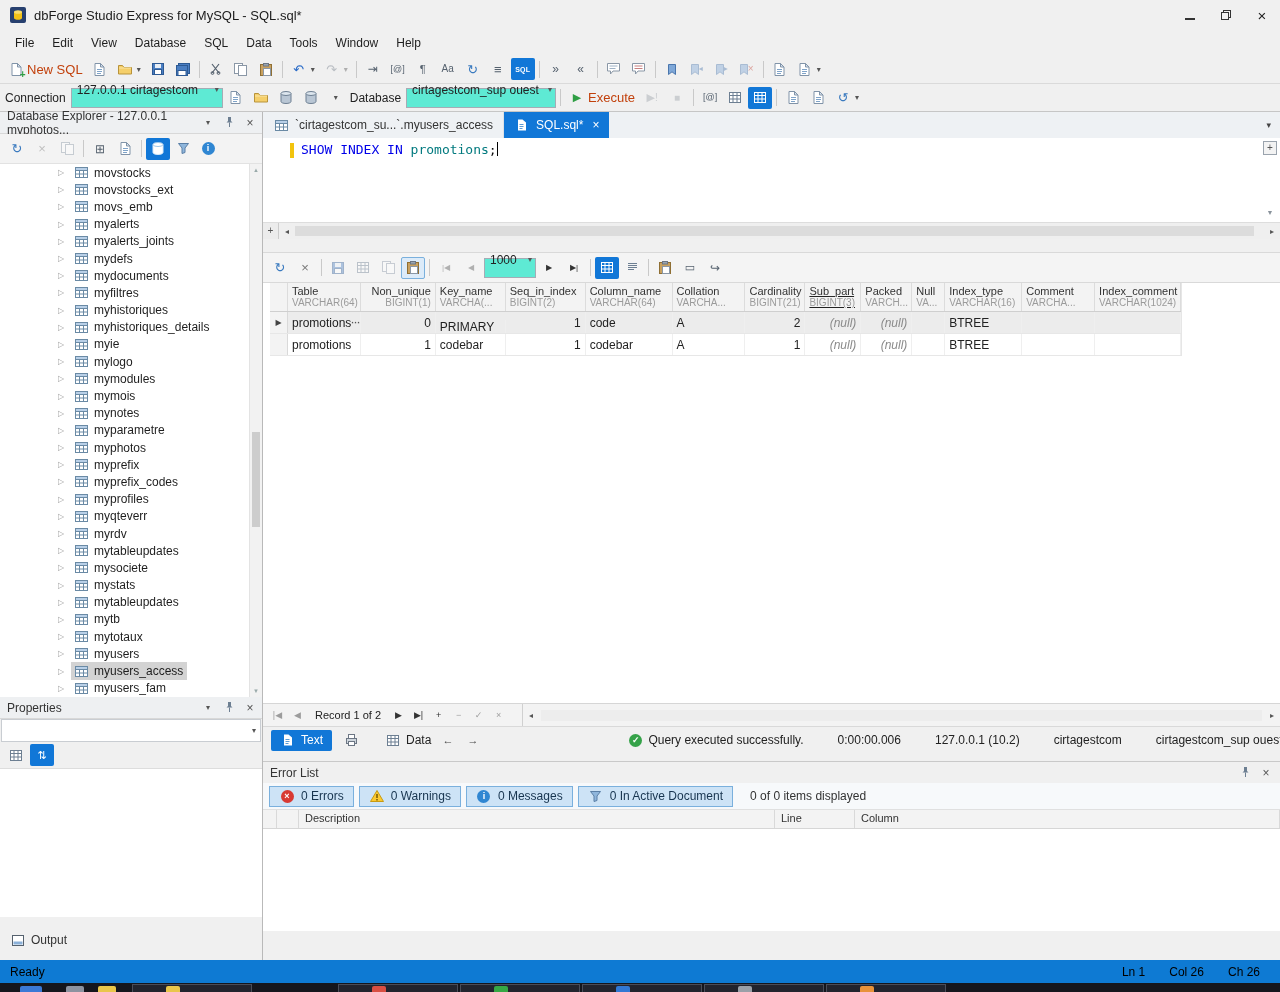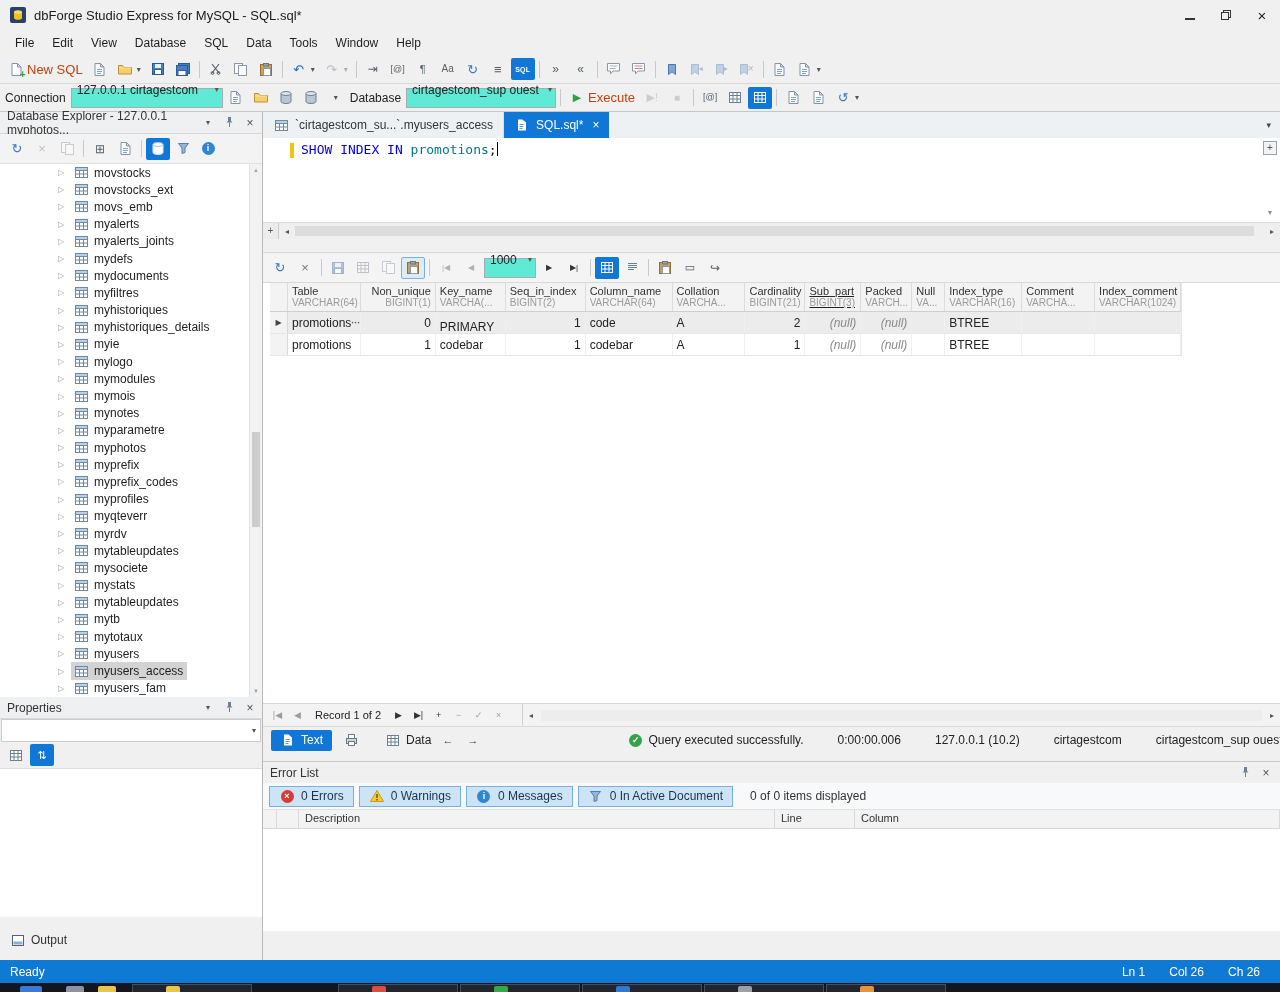--- a/index.html
+++ b/index.html
@@ -111,21 +111,21 @@
   .error-list{position:absolute;top:649px;left:0;right:0;height:169px;background:#fff;border-top:1px solid #c9c9c9}
   .el-header{height:21px;display:flex;align-items:center;padding:0 7px;background:#f0f0f0;font-size:12px;color:#333}
   .el-filters{height:27px;display:flex;align-items:center;gap:5px;padding-left:6px;background:#f7f9fb;border-bottom:1px solid #e0e0e0}
   .el-btn{display:inline-flex;align-items:center;gap:6px;height:21px;padding:0 9px;background:#cde3f6;border:1px solid #7ab0dd;font-size:12px;color:#17344f;white-space:nowrap}
   .el-summary{margin-left:12px;color:#333;white-space:nowrap}
   .el-thead{display:flex;height:19px;background:#f3f3f3;border-bottom:1px solid #d6d6d6}
   .el-th{border-right:1px solid #d9d9d9;padding:2px 6px;font-size:11px;color:#333;white-space:nowrap;overflow:hidden}
   .el-body{height:102px;background:#fff}
   
   .output-tab{position:absolute;left:10px;top:932px;display:flex;align-items:center;gap:5px;color:#333;font-size:12px}
-  .statusbar{position:absolute;left:0;top:960px;width:100%;height:23px;background:#0e7ad3;color:#ffffff;display:flex;align-items:center;padding:0 10px;font-size:12px}
+  .statusbar{position:absolute;left:0;top:960px;width:100%;height:23px;background:#0e7ad3;color:#000000;display:flex;align-items:center;padding:0 10px;font-size:12px}
   .sb-right{margin-left:auto;display:flex;gap:24px;padding-right:10px}
   .taskbar{position:absolute;left:0;top:983px;width:100%;height:9px;background:#15161d;overflow:hidden}
   .tb-btn{position:absolute;top:1px;height:40px;border:1px solid #4a4d59;background:#22242e}
   .tb-chip{position:absolute;top:3px;height:14px;width:14px;border-radius:2px}
   .min-glyph{display:inline-block;width:10px;height:2px;background:#333;margin-top:8px}
 </style>
 </head>
 <body>
 
 <div id="app">

